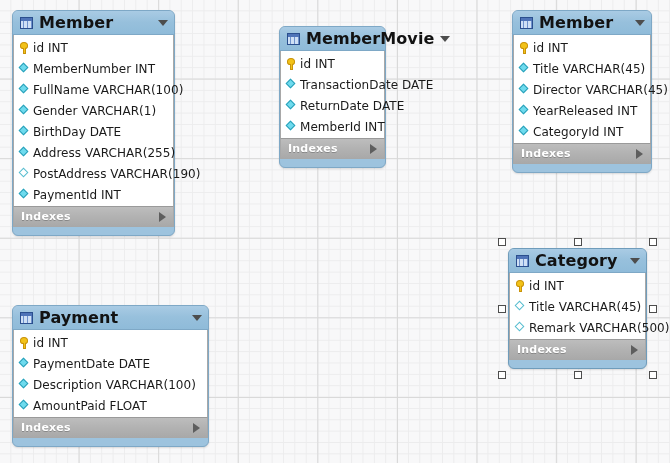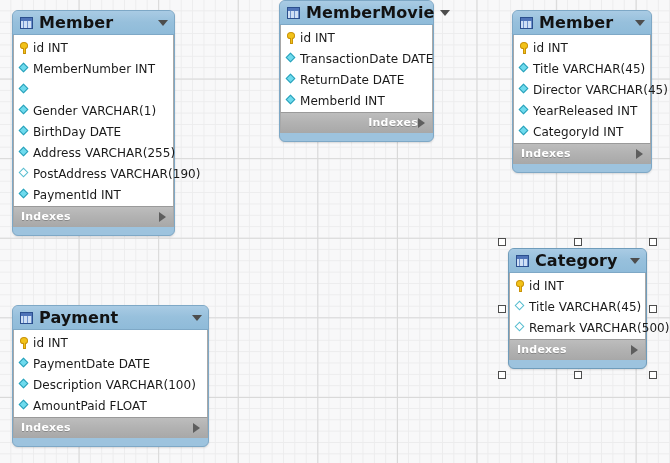--- a/index.html
+++ b/index.html
@@ -234,20 +234,21 @@
         <div class="col-row">
           <span class="ico-key"></span>
           <span class="col-name">id INT</span>
         </div>
         <div class="col-row">
           <span class="ico-diamond"></span>
           <span class="col-name">MemberNumber INT</span>
         </div>
         <div class="col-row">
           <span class="ico-diamond"></span>
+          <span class="col-name">FullName VARCHAR(100)</span>
         </div>
         <div class="col-row">
           <span class="ico-diamond"></span>
           <span class="col-name">Gender VARCHAR(1)</span>
         </div>
         <div class="col-row">
           <span class="ico-diamond"></span>
           <span class="col-name">BirthDay DATE</span>
         </div>
         <div class="col-row">
@@ -261,21 +262,21 @@
         <div class="col-row">
           <span class="ico-diamond"></span>
           <span class="col-name">PaymentId INT</span>
         </div>
       </div>
       <div class="tbl-idx">
         <span class="idx-label">Indexes</span>
         <span class="idx-arrow"></span>
       </div>
     </div>
-    <div class="tbl" style="left: 279px; top: 0; width: 155px; text-align: right;">
+    <div class="tbl" style="left: 279px; top: 26px; width: 107px;">
       <div class="tbl-head">
         <span class="ico-table"></span>
         <span class="tbl-title">MemberMovie</span>
         <span class="caret"></span>
       </div>
       <div class="tbl-body">
         <div class="col-row">
           <span class="ico-key"></span>
           <span class="col-name">id INT</span>
         </div>

